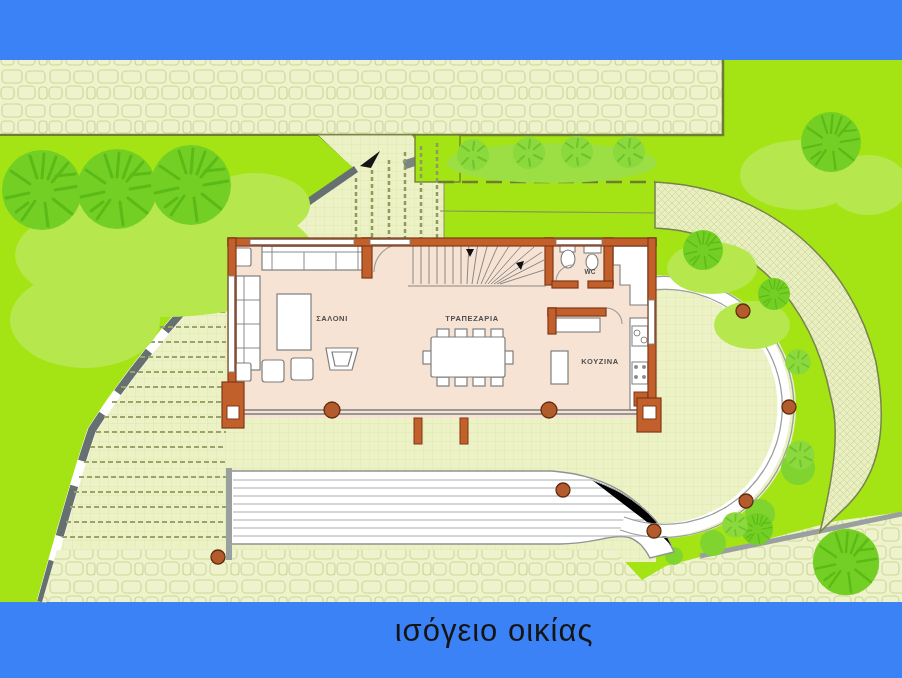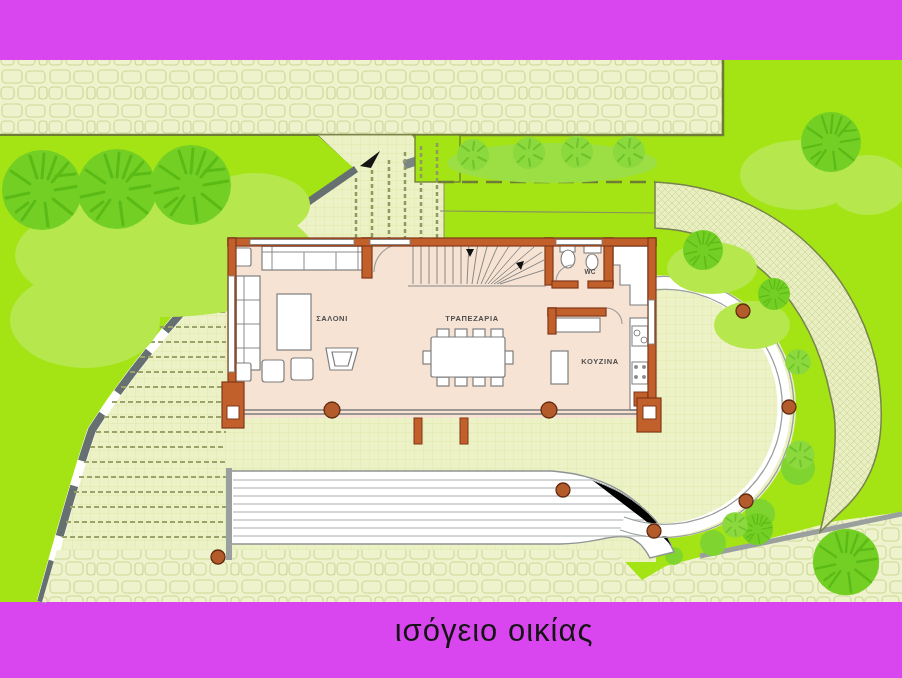--- a/index.html
+++ b/index.html
@@ -1,16 +1,16 @@
 <!DOCTYPE html>
 <html><head>
 <meta charset="utf-8">
 <style>
   html,body{margin:0;padding:0;background:#ffffff;}
-  .page{position:relative;width:902px;height:678px;background:#d946ef;overflow:hidden;
+  .page{position:relative;width:902px;height:678px;background:#3b82f6;overflow:hidden;
         font-family:"Liberation Sans",sans-serif;}
   .plan-svg{position:absolute;left:0;top:0;}
   .caption{position:absolute;left:0;top:613px;width:902px;text-align:center;
            font-size:31px;letter-spacing:1px;color:#141414;
            font-family:"Liberation Sans",sans-serif;padding-left:43px;}
   .room-label{font-family:"Liberation Sans",sans-serif;font-size:7.5px;font-weight:bold;
               fill:#4f4f4f;letter-spacing:.6px;text-anchor:middle;}
   .wc-label{font-family:"Liberation Sans",sans-serif;font-size:6.5px;font-weight:bold;
             fill:#4f4f4f;text-anchor:middle;}
 </style>

